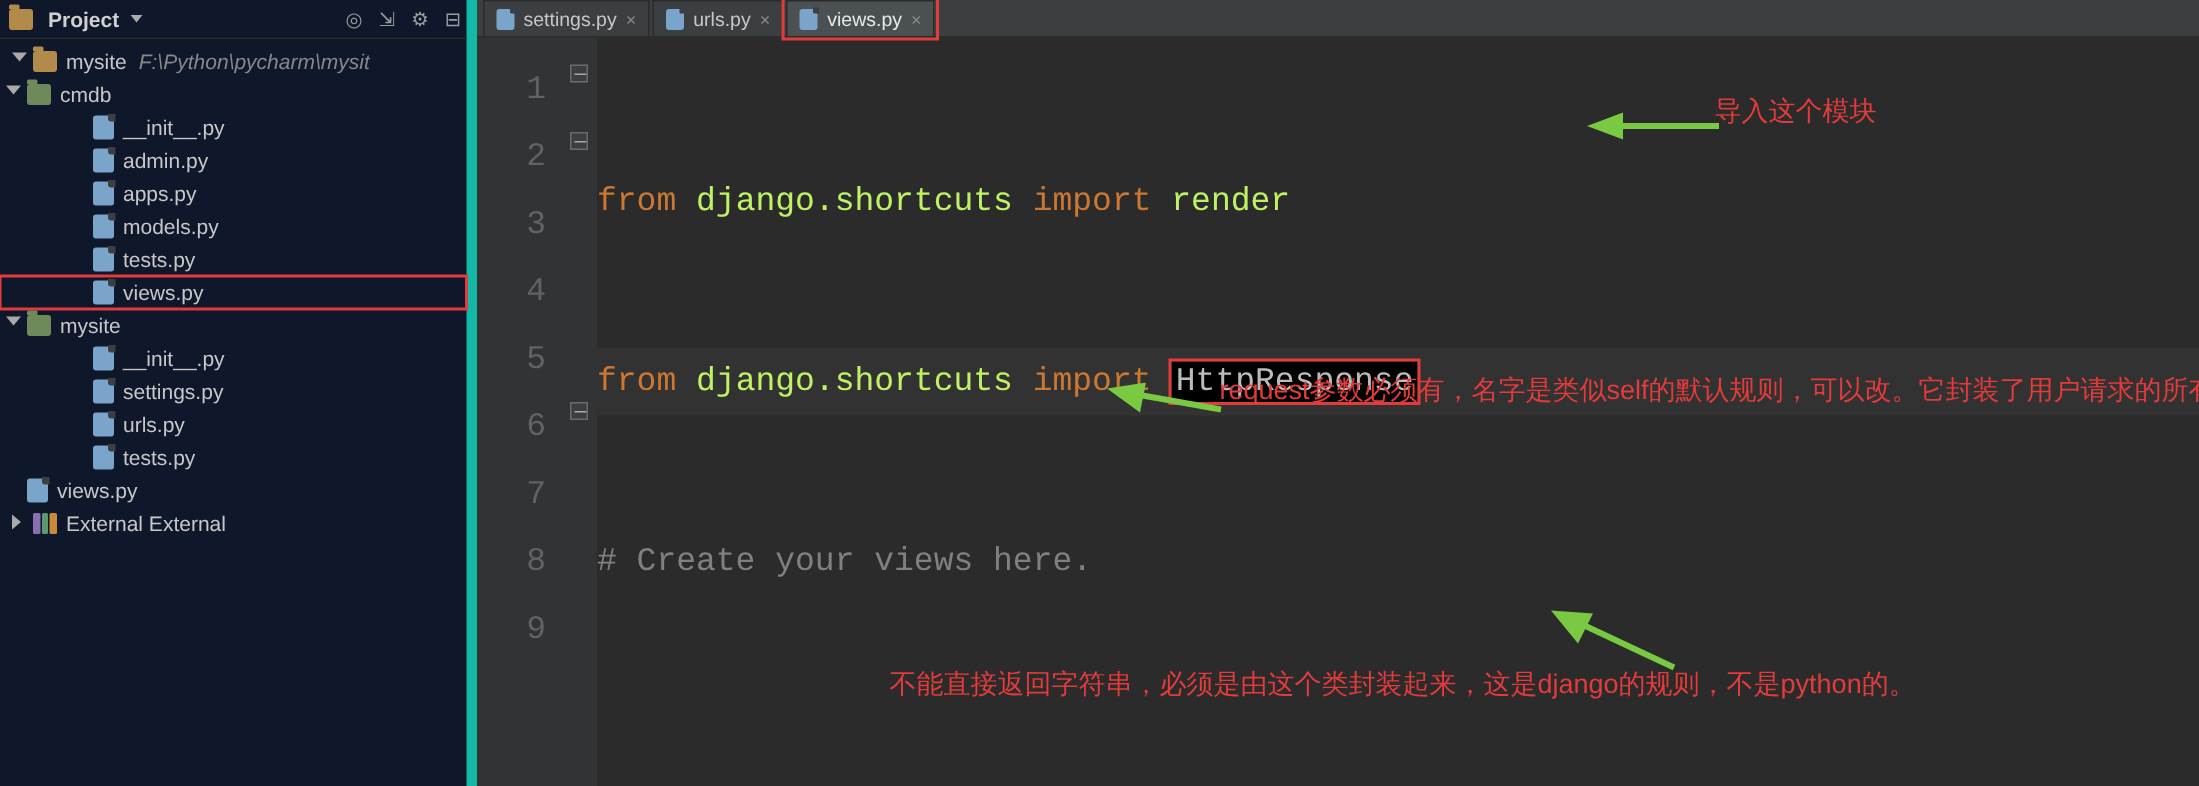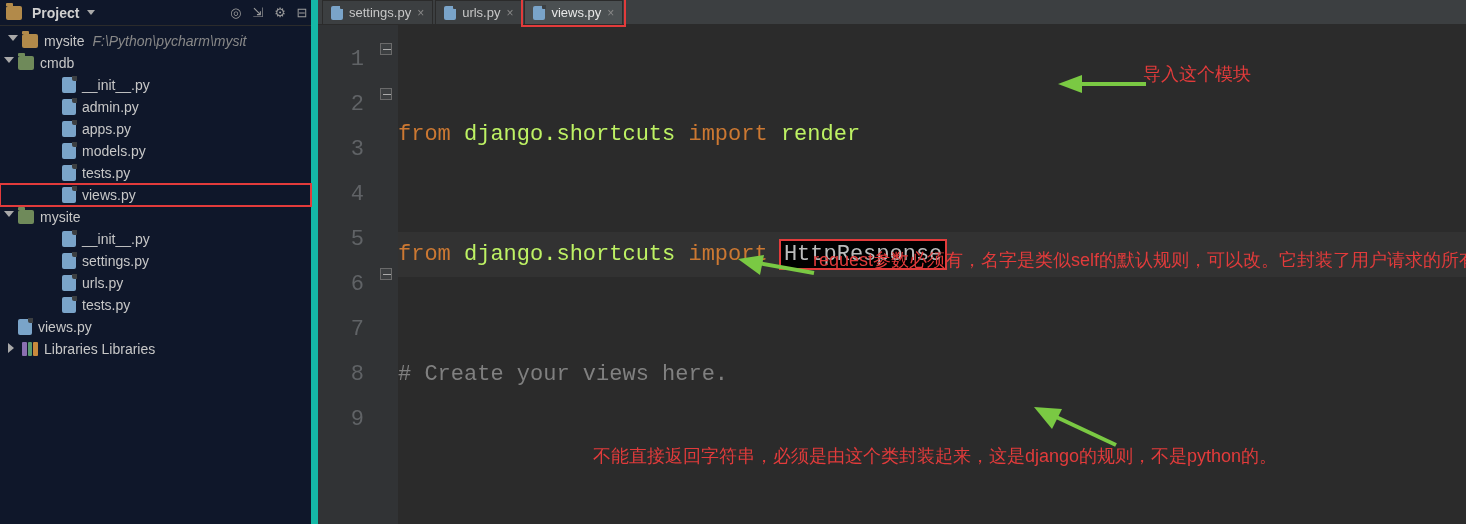--- a/index.html
+++ b/index.html
@@ -231,21 +231,21 @@
             <span class="icon pyfile"></span>
             <span class="label">views.py</span>
           </div>
           <div class="tree-row indent-0">
             <span class="arrow right"></span>
             <span class="icon lib">
               <span></span>
               <span></span>
               <span></span>
             </span>
-            <span class="label">Libraries Libraries</span>
+            <span class="label">External External</span>
           </div>
         </div>
     </div>
 
     <div class="editor">
       <div class="tab-bar" id="tabbar">
           <div class="tab">
             <span class="ficon"></span>
             <span>settings.py</span>
             <span class="close">×</span>

